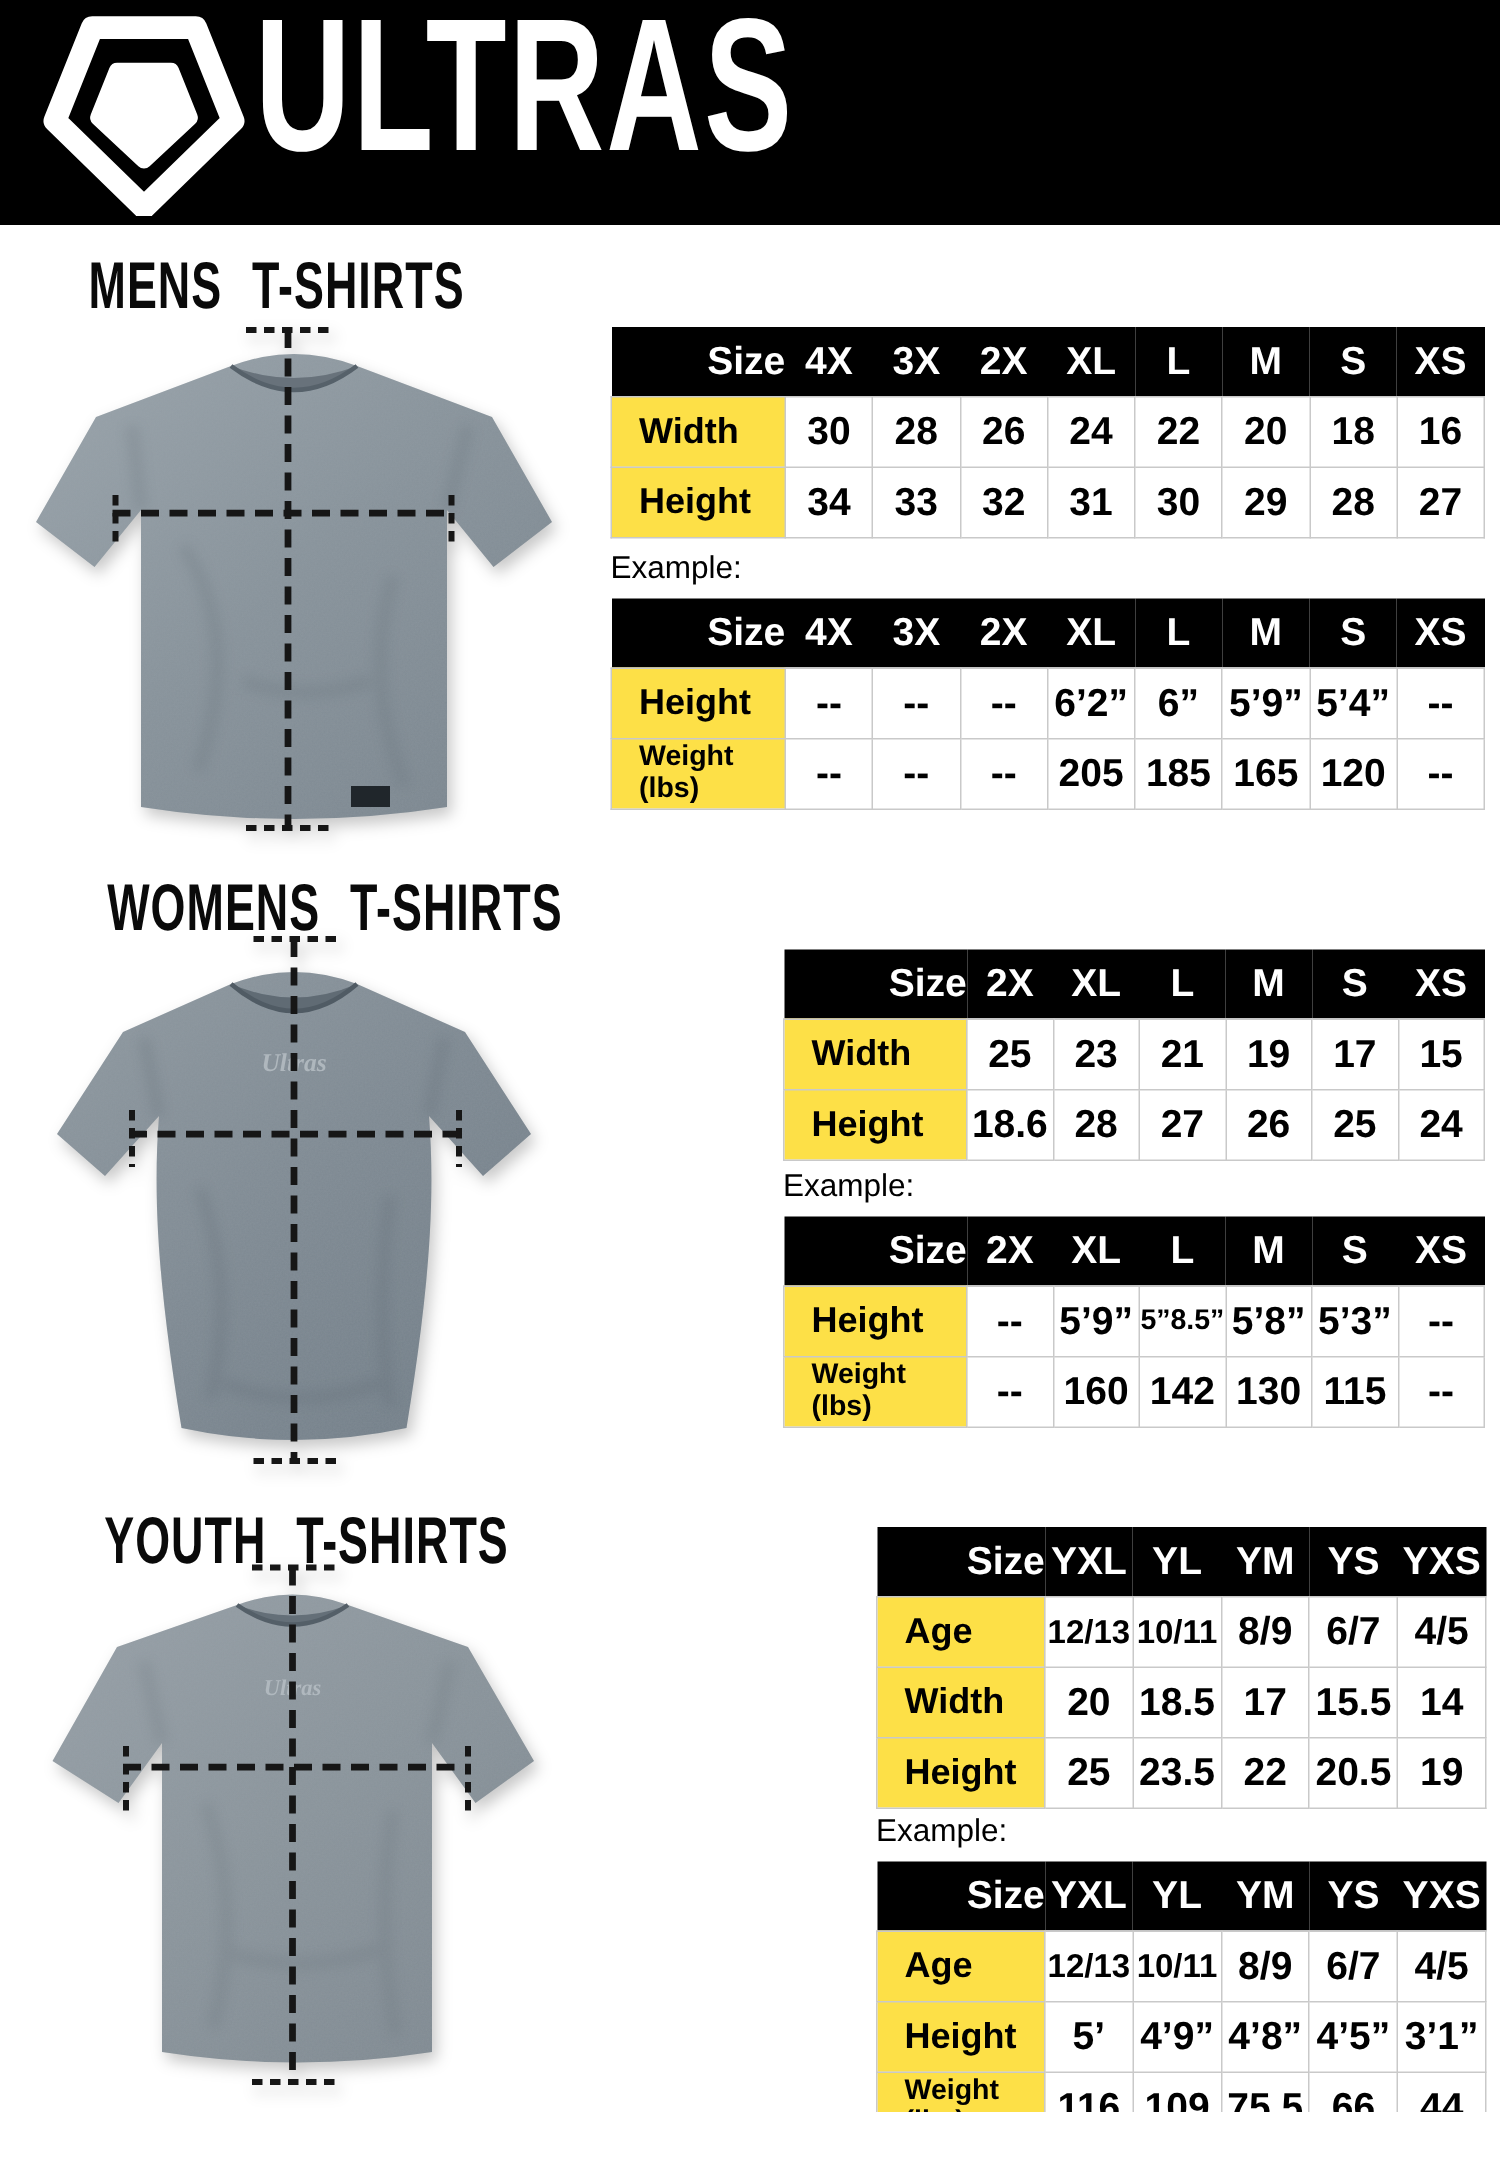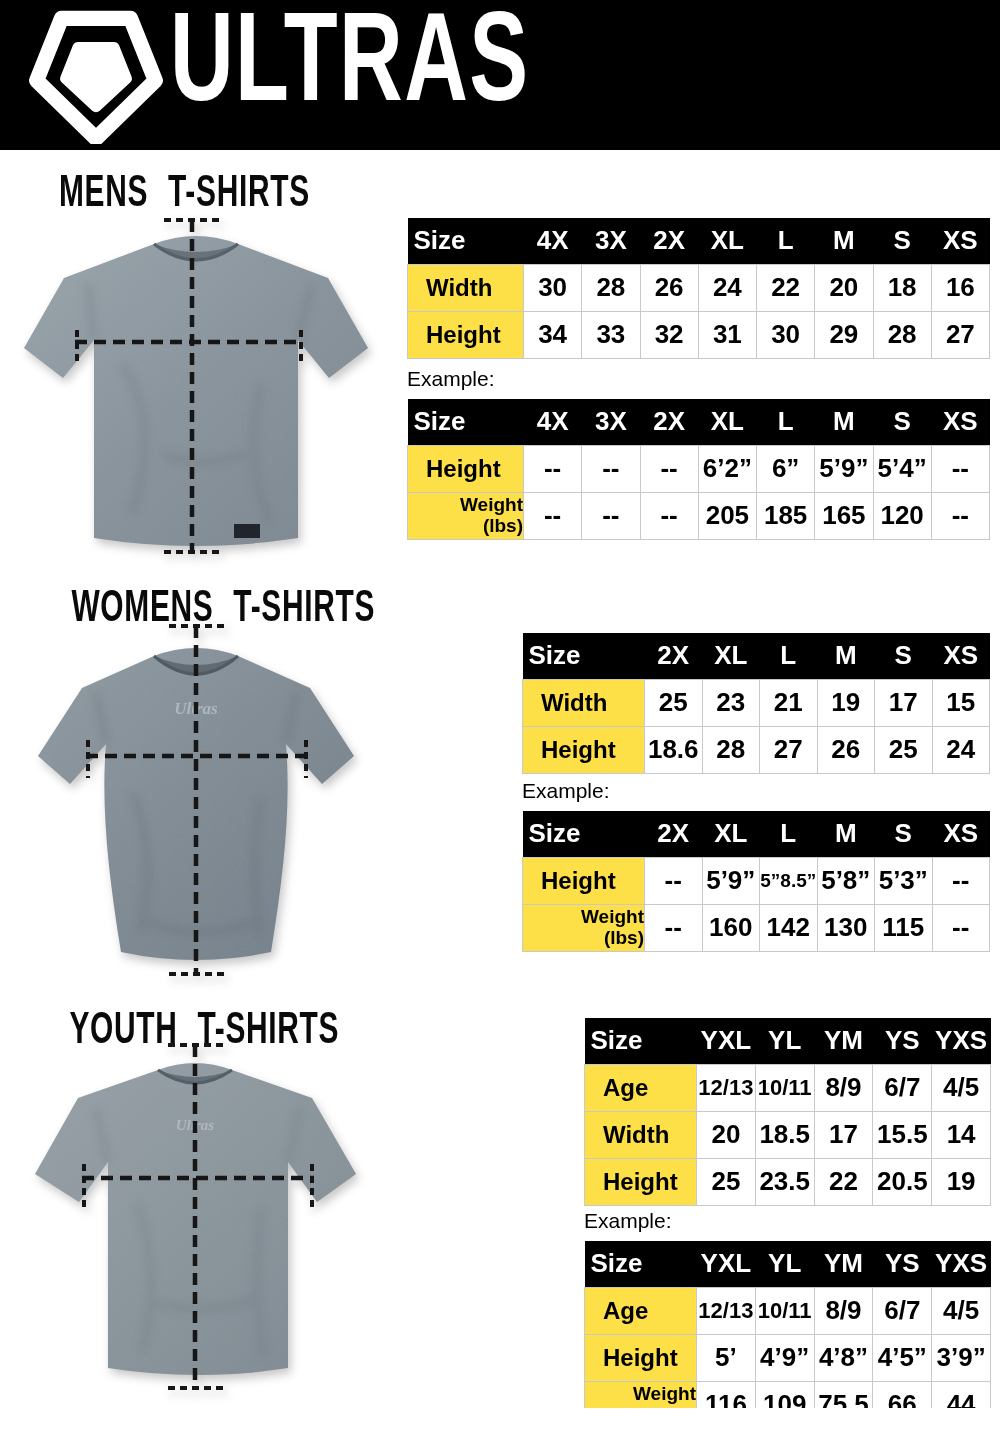--- a/index.html
+++ b/index.html
@@ -24,24 +24,24 @@
   
   .example-label{position:absolute;font-size:21px;font-weight:normal;color:#000;}
 
   
   .table-wrap{position:absolute;}
   table.size-table{border-collapse:collapse;width:100%;table-layout:fixed;background:#fff;}
   table.size-table thead tr{height:46px;}
   table.size-table tbody tr{height:47px;}
   table.size-table thead th{background:#000;color:#fff;font-size:26px;font-weight:bold;
         text-align:center;border:none;padding:0;}
-  table.size-table thead th.label-col{text-align:left;padding-left:6px;}
+  table.size-table thead th.label-col{text-align:right;padding-left:6px;}
   table.size-table tbody th,table.size-table tbody td{border:1px solid #c9c9c9;padding:0;}
   table.size-table tbody th{text-align:left;padding-left:18px;font-size:24px;font-weight:bold;background:#fde047;}
-  table.size-table tbody th.two-line{font-size:19px;line-height:1.1;white-space:pre-line;text-align:right;}
+  table.size-table tbody th.two-line{font-size:19px;line-height:1.1;white-space:pre-line;}
   table.size-table tbody td{text-align:center;font-size:26px;font-weight:bold;background:#fff;}
   table.size-table tbody td.val-med{font-size:22px;}
   table.size-table tbody td.val-small{font-size:19px;}
 
   
   .shirt{position:absolute;}
   .shirt svg{filter:drop-shadow(3px 5px 5px rgba(0,0,0,0.22));}
 </style>
 </head>
 <body>
@@ -457,21 +457,21 @@
               <td>8/9</td>
               <td>6/7</td>
               <td>4/5</td>
             </tr>
             <tr>
               <th>Height</th>
               <td>5’</td>
               <td>4’9”</td>
               <td>4’8”</td>
               <td>4’5”</td>
-              <td>3’9”</td>
+              <td>3’1”</td>
             </tr>
             <tr>
               <th class="two-line">Weight
 (lbs)</th>
               <td>116</td>
               <td>109</td>
               <td>75.5</td>
               <td>66</td>
               <td>44</td>
             </tr>

